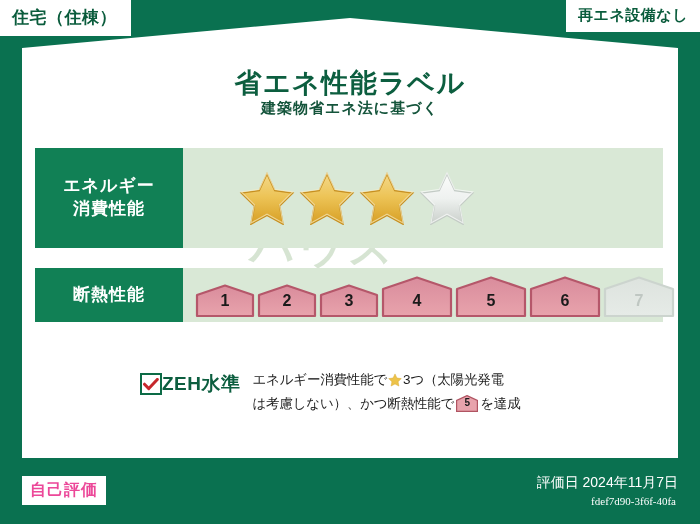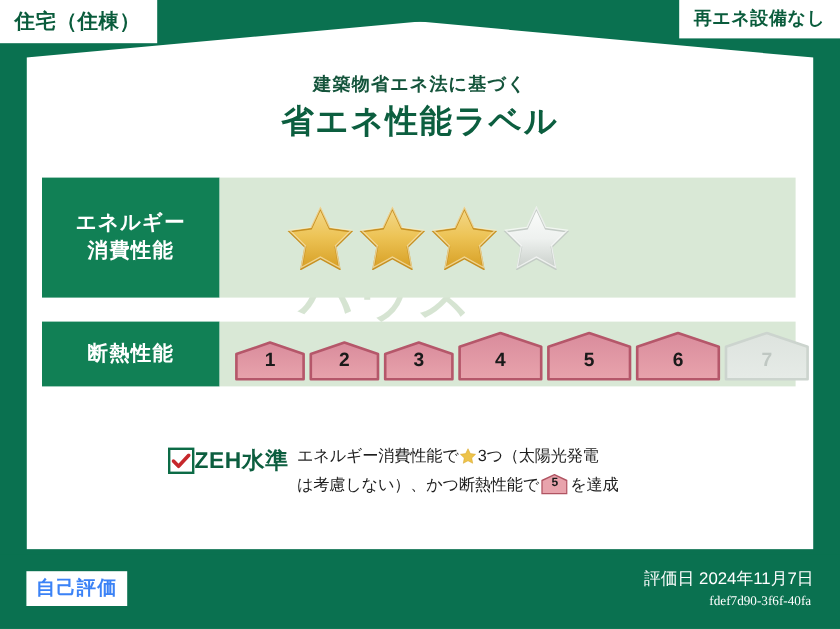--- a/index.html
+++ b/index.html
@@ -116,38 +116,38 @@
     width:22px;height:22px;border:2px solid #0c6b46;background:#fff;
     display:flex;align-items:center;justify-content:center;margin-top:3px;
     box-sizing:border-box;
   }
   #zeh-check svg{display:block;}
   #zeh-label{
     color:#0c5e3f;font-size:19px;font-weight:bold;margin-left:0;margin-top:1px;
     white-space:nowrap;letter-spacing:0.5px;
   }
   #zeh-desc{
-    margin-left:7px;color:#1d1d1d;font-size:13.5px;line-height:1.55;
+    margin-left:12px;color:#1d1d1d;font-size:13.5px;line-height:1.55;
     max-width:300px;letter-spacing:-0.2px;
   }
   #zeh-desc .mini-star{display:inline-block;vertical-align:-3px;margin:0 1px;}
   #zeh-desc .mini-badge{display:inline-block;vertical-align:-4px;margin:0 2px;position:relative;width:22px;height:17px;}
   #zeh-desc .mini-badge span{
     position:absolute;left:0;right:0;bottom:1px;text-align:center;
     font-size:10px;font-weight:bold;color:#1a1a1a;
   }
 
   
   #bottom-bar{
     position:absolute;left:0;bottom:0;width:700px;height:62px;z-index:6;
     background:#0a7150;
   }
   #eval-type-box{
     position:absolute;left:22px;top:14px;
-    background:#ffffff;color:#3b82f6;font-weight:bold;font-size:16px;
+    background:#ffffff;color:#ec4899;font-weight:bold;font-size:16px;
     padding:4px 8px;letter-spacing:1px;white-space:nowrap;
   }
   #building-name{
     position:absolute;left:110px;top:19px;
     color:#ffffff;font-size:15px;white-space:nowrap;
   }
   #eval-date{
     position:absolute;right:22px;top:12px;
     color:#ffffff;font-size:14px;white-space:nowrap;text-align:right;
   }
@@ -161,22 +161,22 @@
 <body>
 
 <div id="label-root">
 
   <div id="house-panel"></div>
 
   <div id="tag-building-type">住宅（住棟）</div>
   <div id="tag-renewable">再エネ設備なし</div>
 
   <div id="title-block">
+    <div id="title-main">省エネ性能ラベル</div>
     <div id="title-sub">建築物省エネ法に基づく</div>
-    <div id="title-main">省エネ性能ラベル</div>
   </div>
 
   <div id="watermark">ハウス</div>
 
   <div class="perf-row" id="row-energy">
     <div class="row-label">
       <div>エネルギー</div>
       <div>消費性能</div>
     </div>
     <div class="row-body" id="stars-container">

